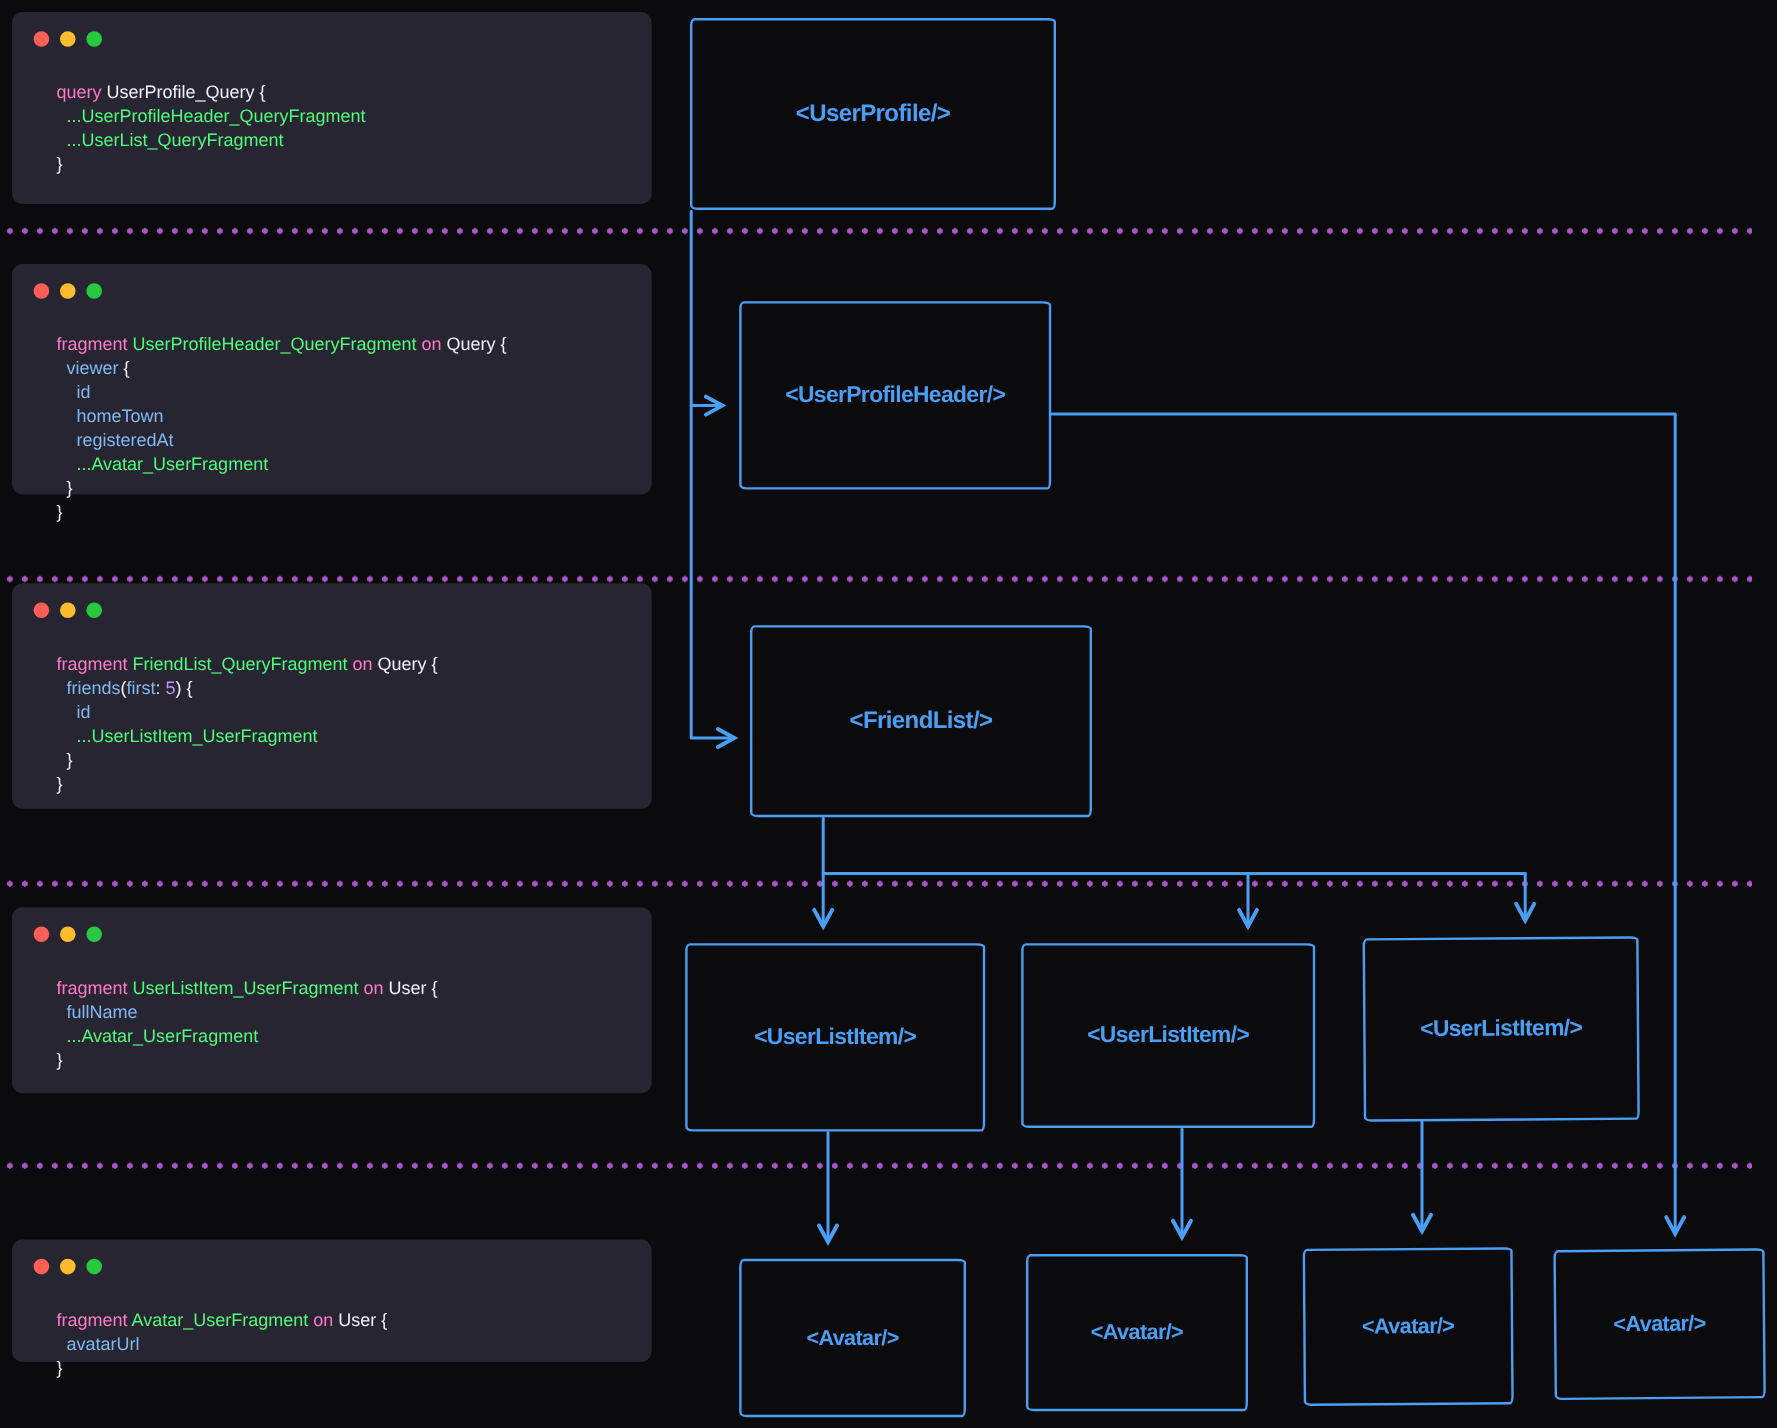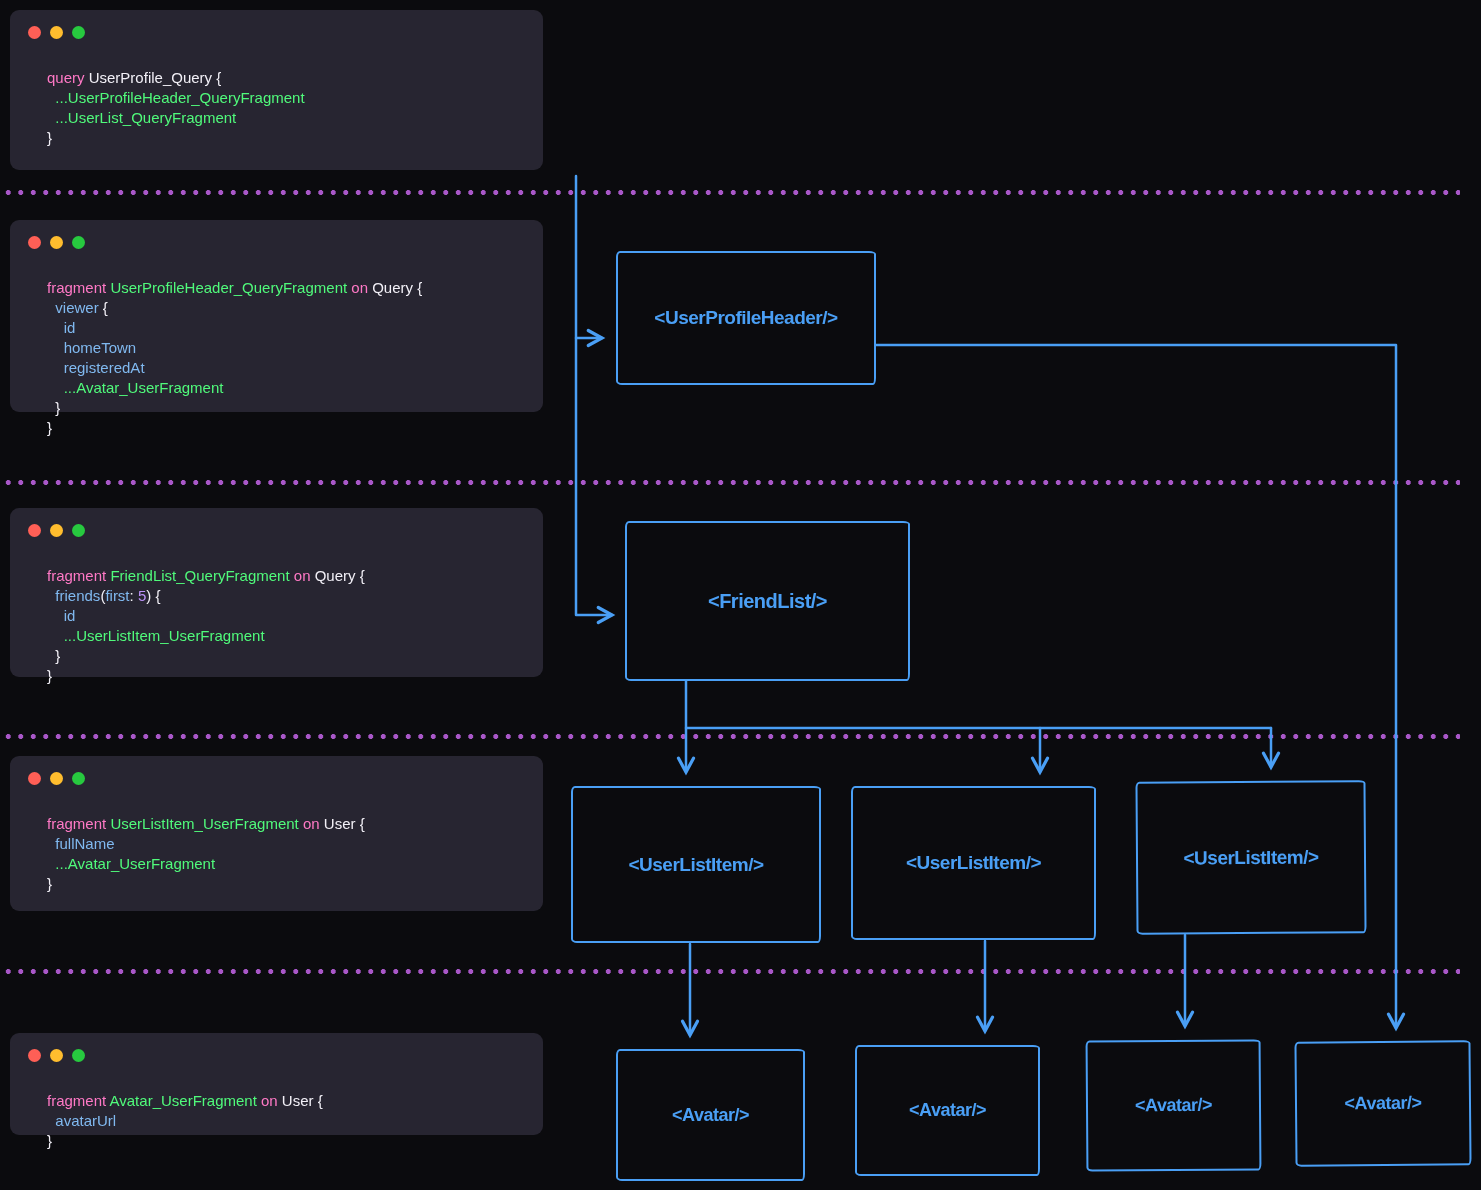--- a/index.html
+++ b/index.html
@@ -100,21 +100,21 @@
 
   <div class="code-panel" style="top:220px;height:192px">
     <div class="traffic">
       <span class="dot red"></span>
       <span class="dot yellow"></span>
       <span class="dot green"></span>
     </div>
     <div class="code"><div class="code-line"><span class="tok-kw">fragment</span><span class="tok-pl"> </span><span class="tok-fr">UserProfileHeader_QueryFragment</span><span class="tok-pl"> </span><span class="tok-kw">on</span><span class="tok-pl"> Query {</span></div><div class="code-line"><span class="tok-pl">  </span><span class="tok-fd">viewer</span><span class="tok-pl"> {</span></div><div class="code-line"><span class="tok-pl">    </span><span class="tok-fd">id</span></div><div class="code-line"><span class="tok-pl">    </span><span class="tok-fd">homeTown</span></div><div class="code-line"><span class="tok-pl">    </span><span class="tok-fd">registeredAt</span></div><div class="code-line"><span class="tok-pl">    </span><span class="tok-fr">...Avatar_UserFragment</span></div><div class="code-line"><span class="tok-pl">  }</span></div><div class="code-line"><span class="tok-pl">}</span></div></div>
   </div>
 
-  <div class="code-panel" style="top:508px;height:169px">
+  <div class="code-panel" style="top:486px;height:188px">
     <div class="traffic">
       <span class="dot red"></span>
       <span class="dot yellow"></span>
       <span class="dot green"></span>
     </div>
     <div class="code"><div class="code-line"><span class="tok-kw">fragment</span><span class="tok-pl"> </span><span class="tok-fr">FriendList_QueryFragment</span><span class="tok-pl"> </span><span class="tok-kw">on</span><span class="tok-pl"> Query {</span></div><div class="code-line"><span class="tok-pl">  </span><span class="tok-fd">friends</span><span class="tok-pl">(</span><span class="tok-fd">first</span><span class="tok-pl">: </span><span class="tok-num">5</span><span class="tok-pl">) {</span></div><div class="code-line"><span class="tok-pl">    </span><span class="tok-fd">id</span></div><div class="code-line"><span class="tok-pl">    </span><span class="tok-fr">...UserListItem_UserFragment</span></div><div class="code-line"><span class="tok-pl">  }</span></div><div class="code-line"><span class="tok-pl">}</span></div></div>
   </div>
 
   <div class="code-panel" style="top:756px;height:155px">
     <div class="traffic">
@@ -127,22 +127,25 @@
 
   <div class="code-panel" style="top:1033px;height:102px">
     <div class="traffic">
       <span class="dot red"></span>
       <span class="dot yellow"></span>
       <span class="dot green"></span>
     </div>
     <div class="code"><div class="code-line"><span class="tok-kw">fragment</span><span class="tok-pl"> </span><span class="tok-fr">Avatar_UserFragment</span><span class="tok-pl"> </span><span class="tok-kw">on</span><span class="tok-pl"> User {</span></div><div class="code-line"><span class="tok-pl">  </span><span class="tok-fd">avatarUrl</span></div><div class="code-line"><span class="tok-pl">}</span></div></div>
   </div>
 
+  <div class="comp-box" style="left:575px;top:15px;width:305px;height:160px">
+    <span class="comp-label fs20">&lt;UserProfile/&gt;</span>
+  </div>
 
-  <div class="comp-box" style="left:616px;top:251px;width:260px;height:134px">
+  <div class="comp-box" style="left:616px;top:251px;width:260px;height:157px">
     <span class="comp-label fs19">&lt;UserProfileHeader/&gt;</span>
   </div>
 
   <div class="comp-box" style="left:625px;top:521px;width:285px;height:160px">
     <span class="comp-label fs20">&lt;FriendList/&gt;</span>
   </div>
 
   <div class="comp-box" style="left:571px;top:786px;width:250px;height:157px">
     <span class="comp-label fs19">&lt;UserListItem/&gt;</span>
   </div>

